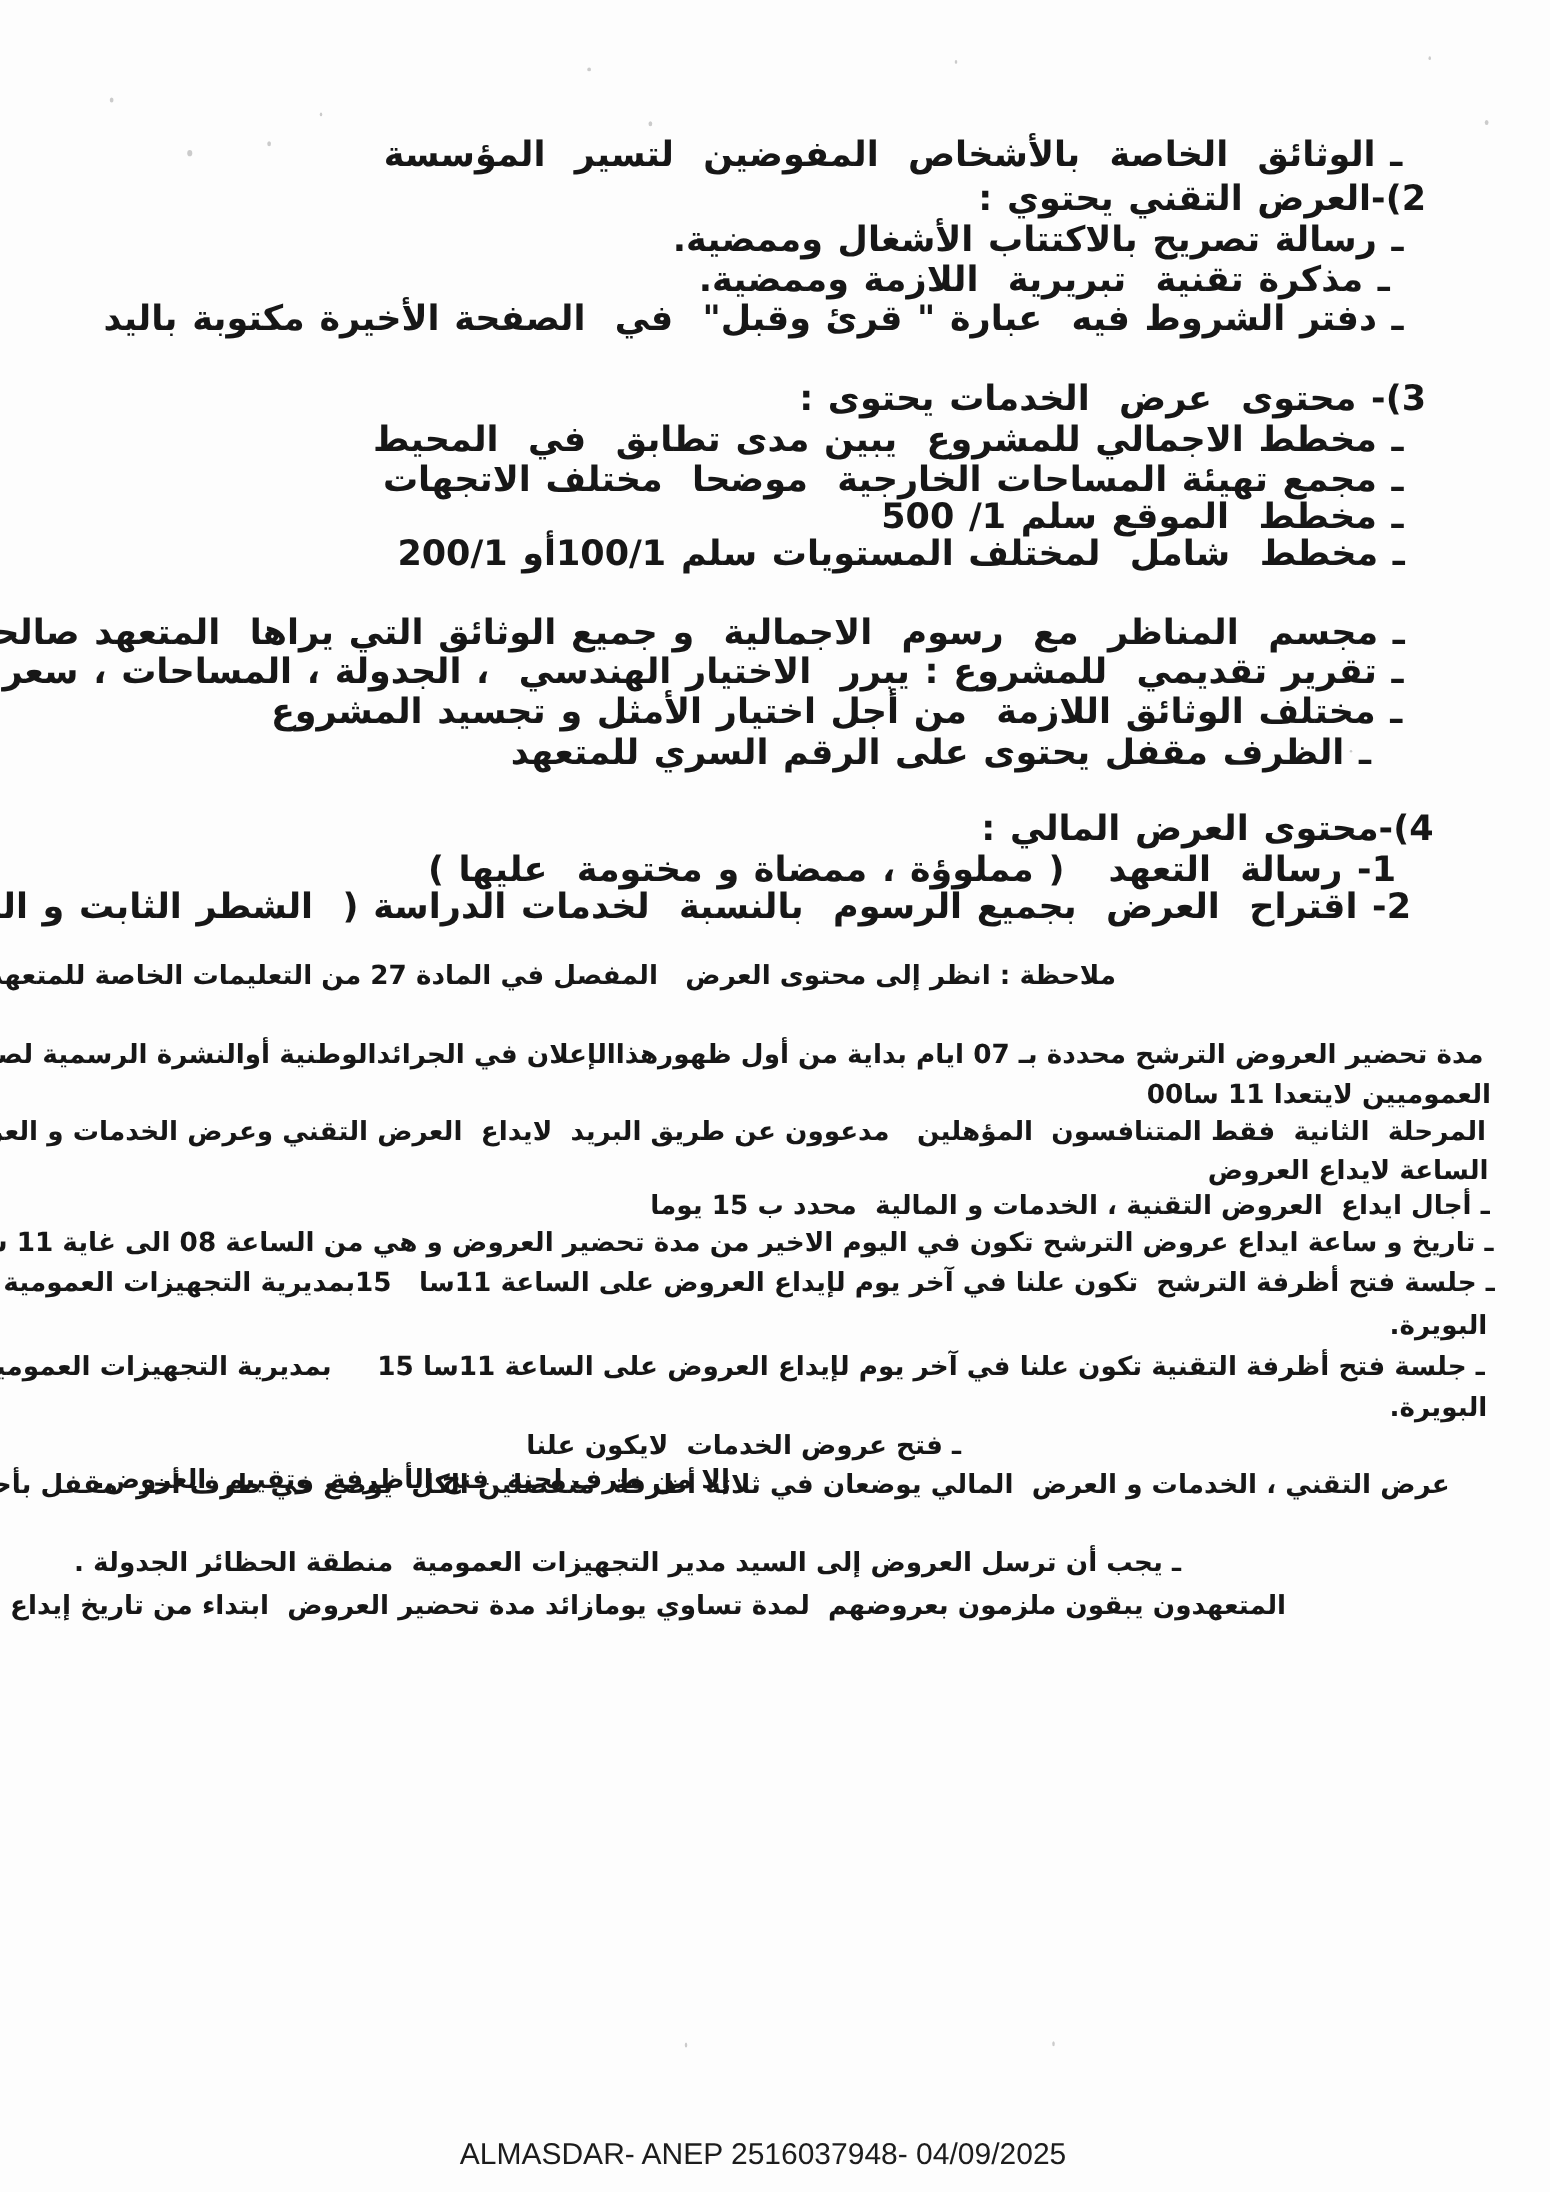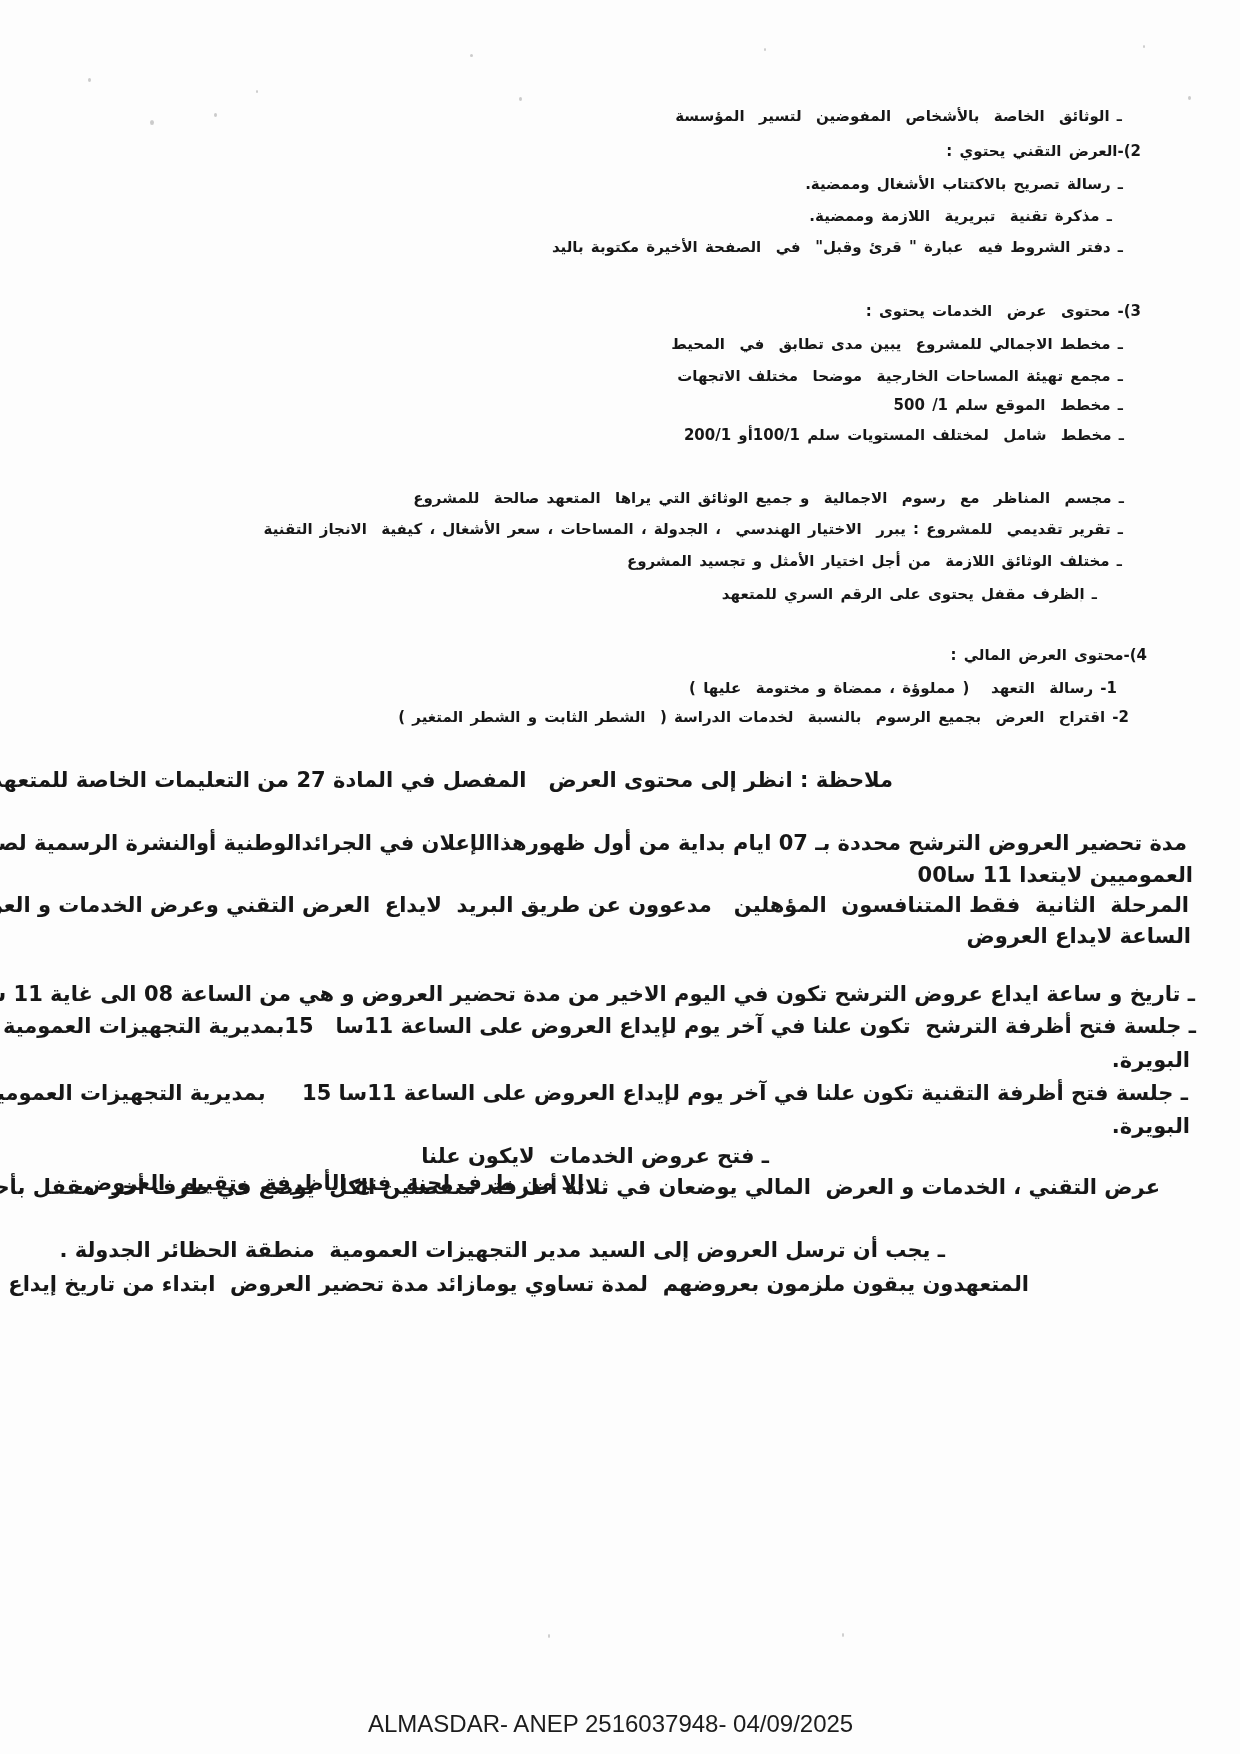--- a/index.html
+++ b/index.html
@@ -14,21 +14,21 @@
     font-weight: 700;
     color: #171717;
   }
   .line {
     position: absolute;
     white-space: pre;
     line-height: 1.15;
     text-rendering: optimizeLegibility;
   }
   
-  .sz-a { font-size: 15px; letter-spacing: 0px; word-spacing: 2px; }
+  .sz-a { font-size: 28px; letter-spacing: 0px; word-spacing: 2px; }
   
   .sz-b { font-size: 21px; letter-spacing: -0.2px; word-spacing: 0px; }
   .footer {
     position: absolute;
     direction: ltr;
     white-space: pre;
     font-family: "Liberation Sans", sans-serif;
     font-weight: 400;
     font-size: 24px;
     letter-spacing: 0px;
@@ -65,20 +65,21 @@
   <div class="line sz-a" style="top:647px;  right:93px;">4)-محتوى العرض المالي :</div>
   <div class="line sz-a" style="top:680px;  right:123px;">1- رسالة  التعهد   ( مملوؤة ، ممضاة و مختومة  عليها )</div>
   <div class="line sz-a" style="top:709px;  right:111px;">2- اقتراح  العرض  بجميع الرسوم  بالنسبة  لخدمات الدراسة (  الشطر الثابت و الشطر المتغير )</div>
 
   <div class="line sz-b" style="top:768px;  right:347px;">ملاحظة : انظر إلى محتوى العرض   المفصل في المادة 27 من التعليمات الخاصة للمتعهدين في دفتر الشروط</div>
 
   <div class="line sz-b" style="top:831px;  right:53px;">مدة تحضير العروض الترشح محددة بـ 07 ايام بداية من أول ظهورهذاالإعلان في الجرائدالوطنية أوالنشرة الرسمية لصفقات المتعامل</div>
   <div class="line sz-b" style="top:863px;  right:47px;margin-left:48px;">العموميين لايتعدا 11 سا00</div>
   <div class="line sz-b" style="top:893px;  right:51px;">المرحلة  الثانية  فقط المتنافسون  المؤهلين   مدعوون عن طريق البريد  لايداع  العرض التقني وعرض الخدمات و العرض المالي موضح اليوم و</div>
   <div class="line sz-b" style="top:924px;  right:49px;">الساعة لايداع العروض</div>
+  <div class="line sz-b" style="top:952px;  right:48px;">ـ أجال ايداع  العروض التقنية ، الخدمات و المالية  محدد ب 15 يوما</div>
   <div class="line sz-b" style="top:982px;  right:45px;">ـ تاريخ و ساعة ايداع عروض الترشح تكون في اليوم الاخير من مدة تحضير العروض و هي من الساعة 08 الى غاية 11 سا</div>
   <div class="line sz-b" style="top:1014px; right:44px;">ـ جلسة فتح أظرفة الترشح  تكون علنا في آخر يوم لإيداع العروض على الساعة 11سا   15بمديرية التجهيزات العمومية  لولاية</div>
   <div class="line sz-b" style="top:1048px; right:50px;">البويرة.</div>
   <div class="line sz-b" style="top:1081px; right:52px;">ـ جلسة فتح أظرفة التقنية تكون علنا في آخر يوم لإيداع العروض على الساعة 11سا 15     بمديرية التجهيزات العمومية  لولاية</div>
   <div class="line sz-b" style="top:1114px; right:50px;">البويرة.</div>
   <div class="line sz-b" style="top:1144px; right:471px;">ـ فتح عروض الخدمات  لايكون علنا</div>
   <div class="line sz-b" style="top:1175px; right:80px;">عرض التقني ، الخدمات و العرض  المالي يوضعان في ثلاثة أظرفة  منفصلين الكل  يوضع في ظرف أخر  مقفل بأحكام ويحمل  عبارة  لايفتح</div>
   <div class="line sz-b" style="top:1171px; left:76px;">إلا من طرف لجنة  فتح الأظرفة  وتقييم  العروض.</div>
   <div class="line sz-b" style="top:1238px; right:295px;">ـ يجب أن ترسل العروض إلى السيد مدير التجهيزات العمومية  منطقة الحظائر الجدولة .</div>
   <div class="line sz-b" style="top:1272px; right:211px;">المتعهدون يبقون ملزمون بعروضهم  لمدة تساوي يومازائد مدة تحضير العروض  ابتداء من تاريخ إيداع العروض  90</div>

